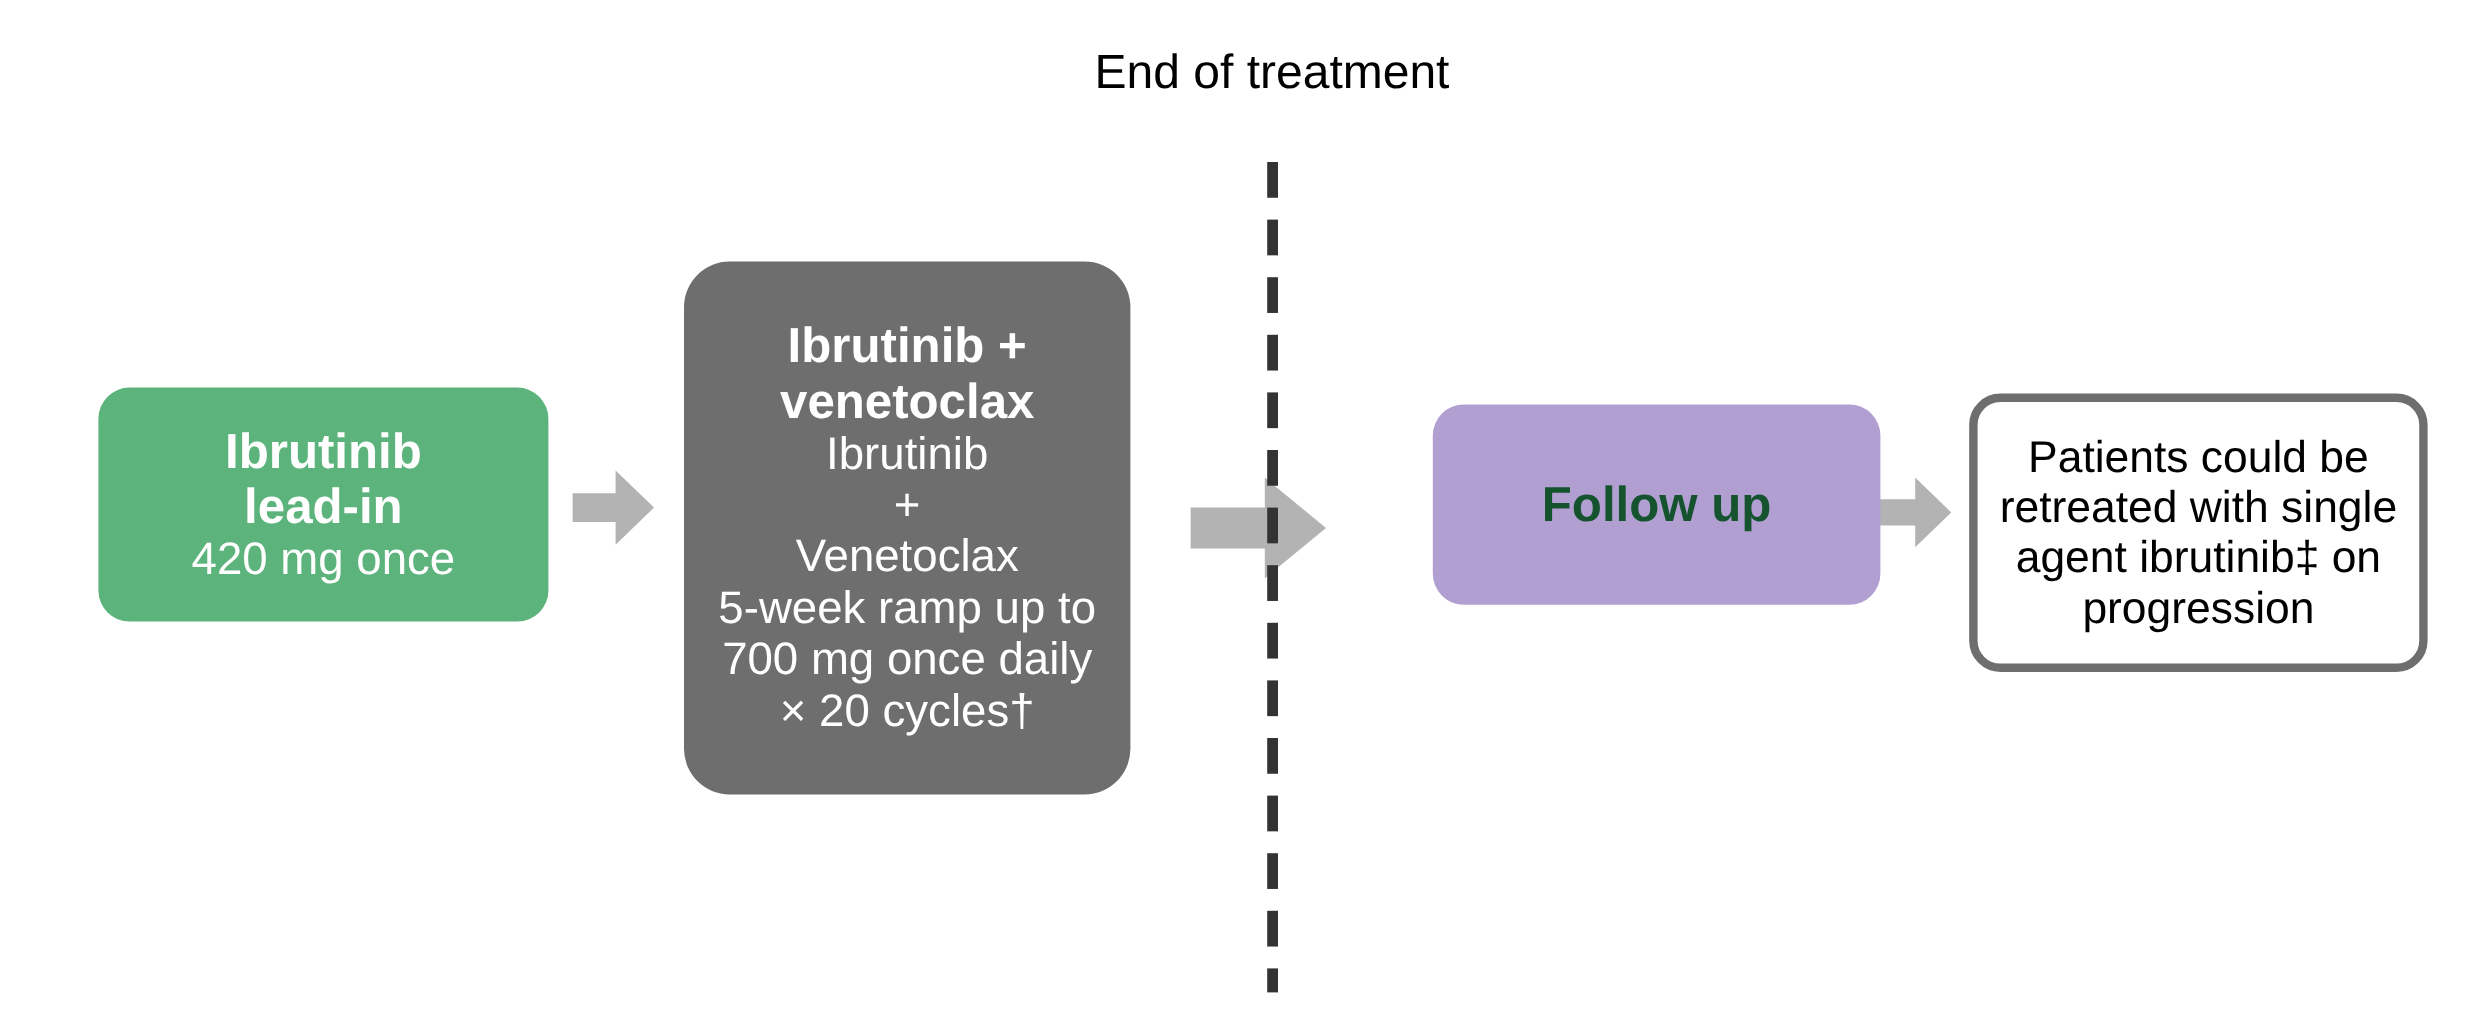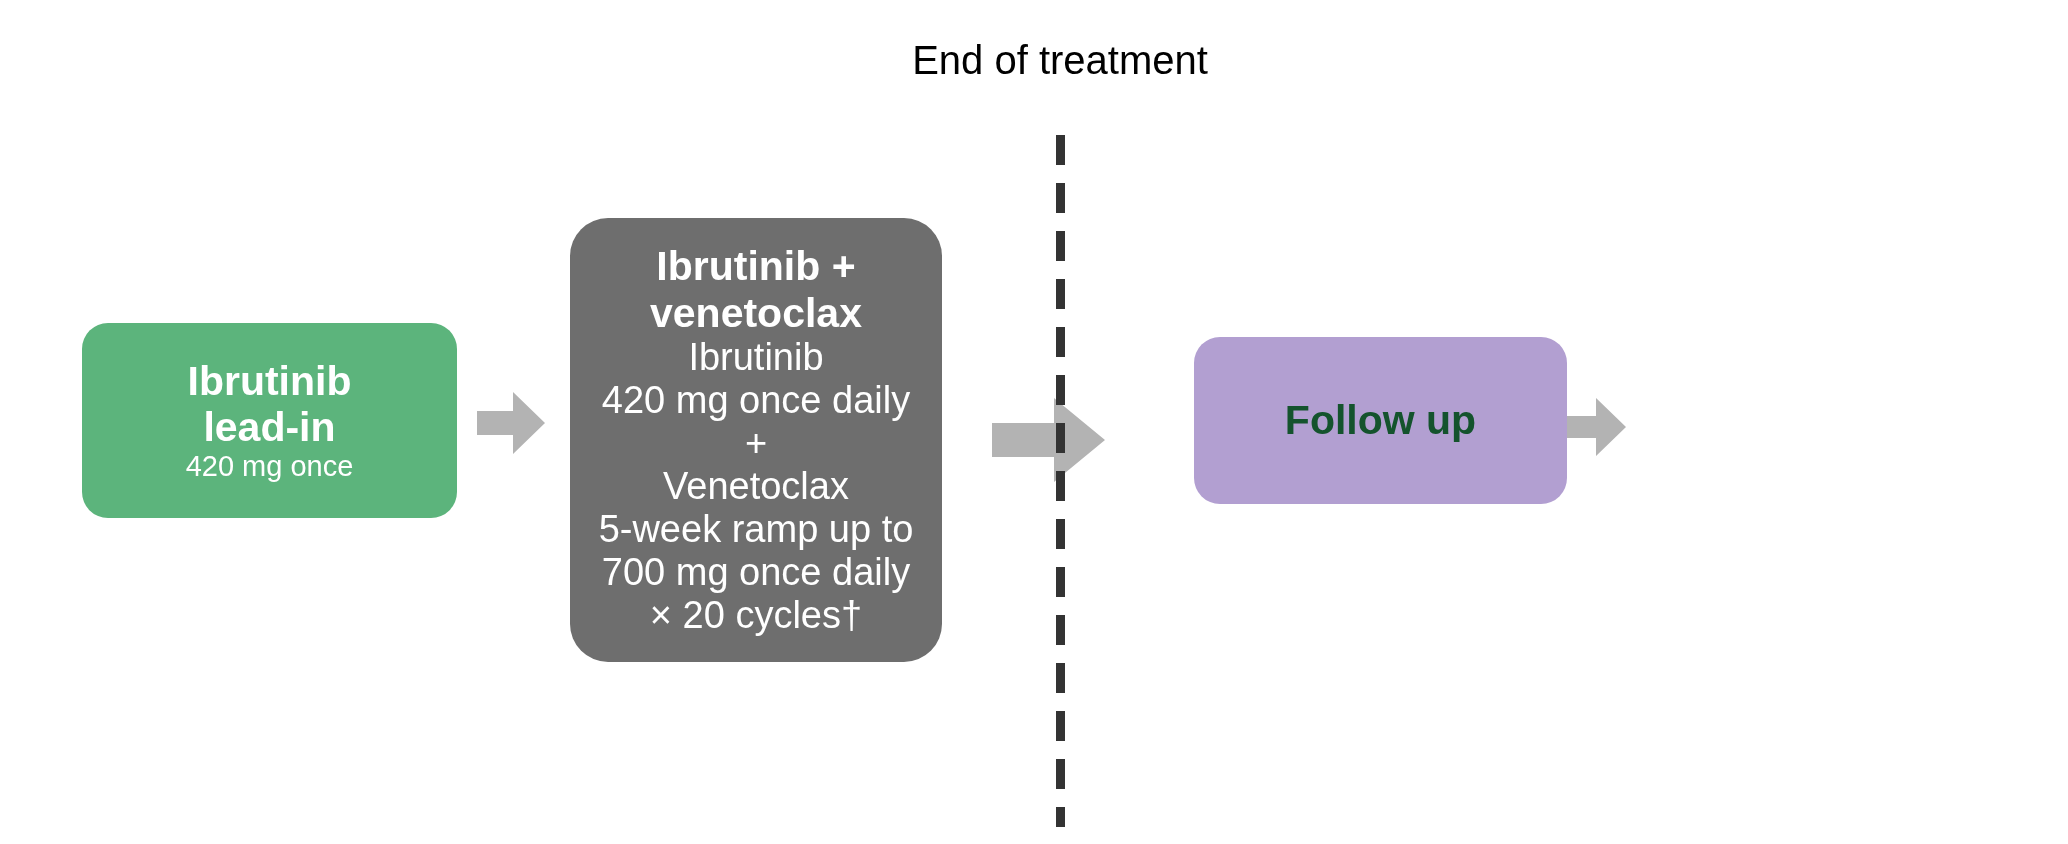--- a/index.html
+++ b/index.html
@@ -77,21 +77,21 @@
   #node-lead-in {
     left: 82px;
     top: 323px;
     width: 375px;
     height: 195px;
     background: #5CB47C;
     border-radius: 26px;
     color: #ffffff;
   }
   #node-lead-in .title { font-size: 41px; }
-  #node-lead-in .body  { font-size: 29px; }
+  #node-lead-in .body  { font-size: 38px; }
 
   
   #node-combo {
     left: 570px;
     top: 218px;
     width: 372px;
     height: 444px;
     background: #6E6E6E;
     border-radius: 38px;
     color: #ffffff;
@@ -153,21 +153,20 @@
   <div class="arrow" id="arrow-1">
     <svg width="68" height="62" viewBox="0 0 68 62">
       <polygon points="0,19 36,19 36,0 68,31 36,62 36,43 0,43" fill="#B3B3B3"></polygon>
     </svg>
   </div>
 
   <div class="node" id="node-combo">
     <div class="title">Ibrutinib +</div>
     <div class="title">venetoclax</div>
     <div class="body">Ibrutinib</div>
-    <div class="body">420 mg once daily</div>
     <div class="body">+</div>
     <div class="body">Venetoclax</div>
     <div class="body">5-week ramp up to</div>
     <div class="body">700 mg once daily</div>
     <div class="body">× 20 cycles†</div>
   </div>
 
   <div class="arrow" id="arrow-2">
     <svg width="113" height="84" viewBox="0 0 113 84">
       <polygon points="0,25 62,25 62,0 113,42 62,84 62,59 0,59" fill="#B3B3B3"></polygon>
@@ -177,14 +176,20 @@
   <div class="node" id="node-followup">
     <div class="title">Follow up</div>
   </div>
 
   <div class="arrow" id="arrow-3">
     <svg width="63" height="58" viewBox="0 0 63 58">
       <polygon points="0,18 33,18 33,0 63,29 33,58 33,40 0,40" fill="#B3B3B3"></polygon>
     </svg>
   </div>
 
+  <div class="node" id="node-retreat">
+    <div class="body">Patients could be</div>
+    <div class="body">retreated with single</div>
+    <div class="body">agent ibrutinib‡ on</div>
+    <div class="body">progression</div>
+  </div>
 
 </div>
 
 </body></html>

